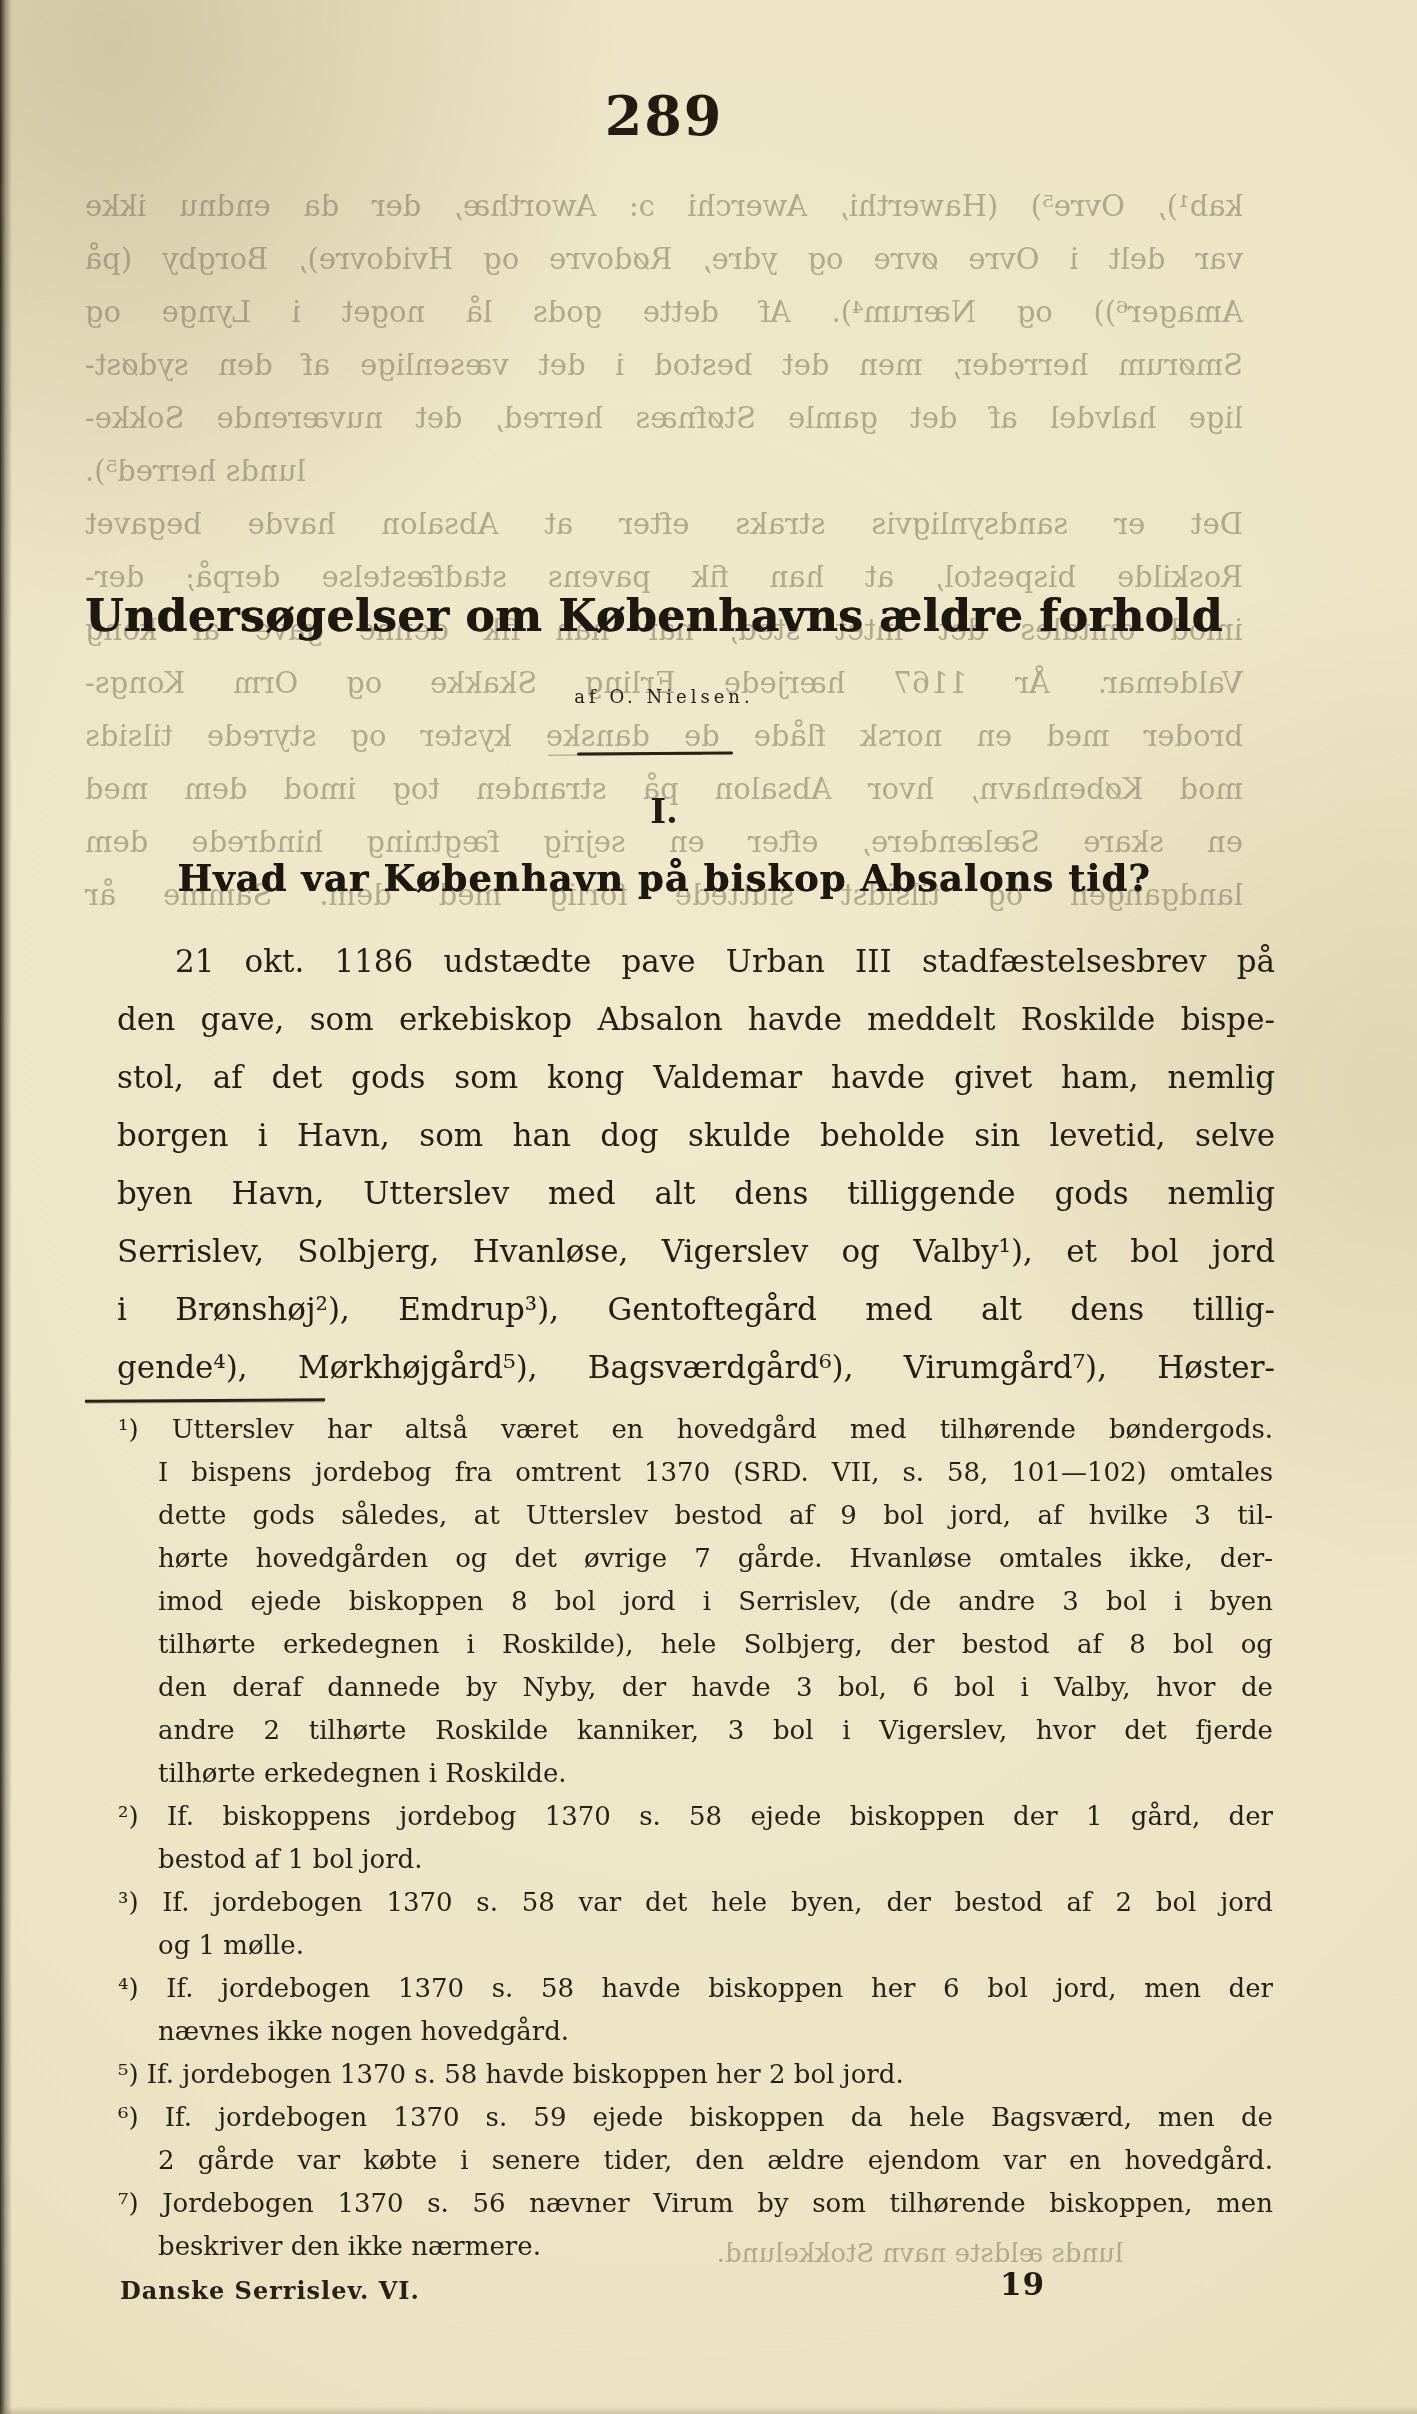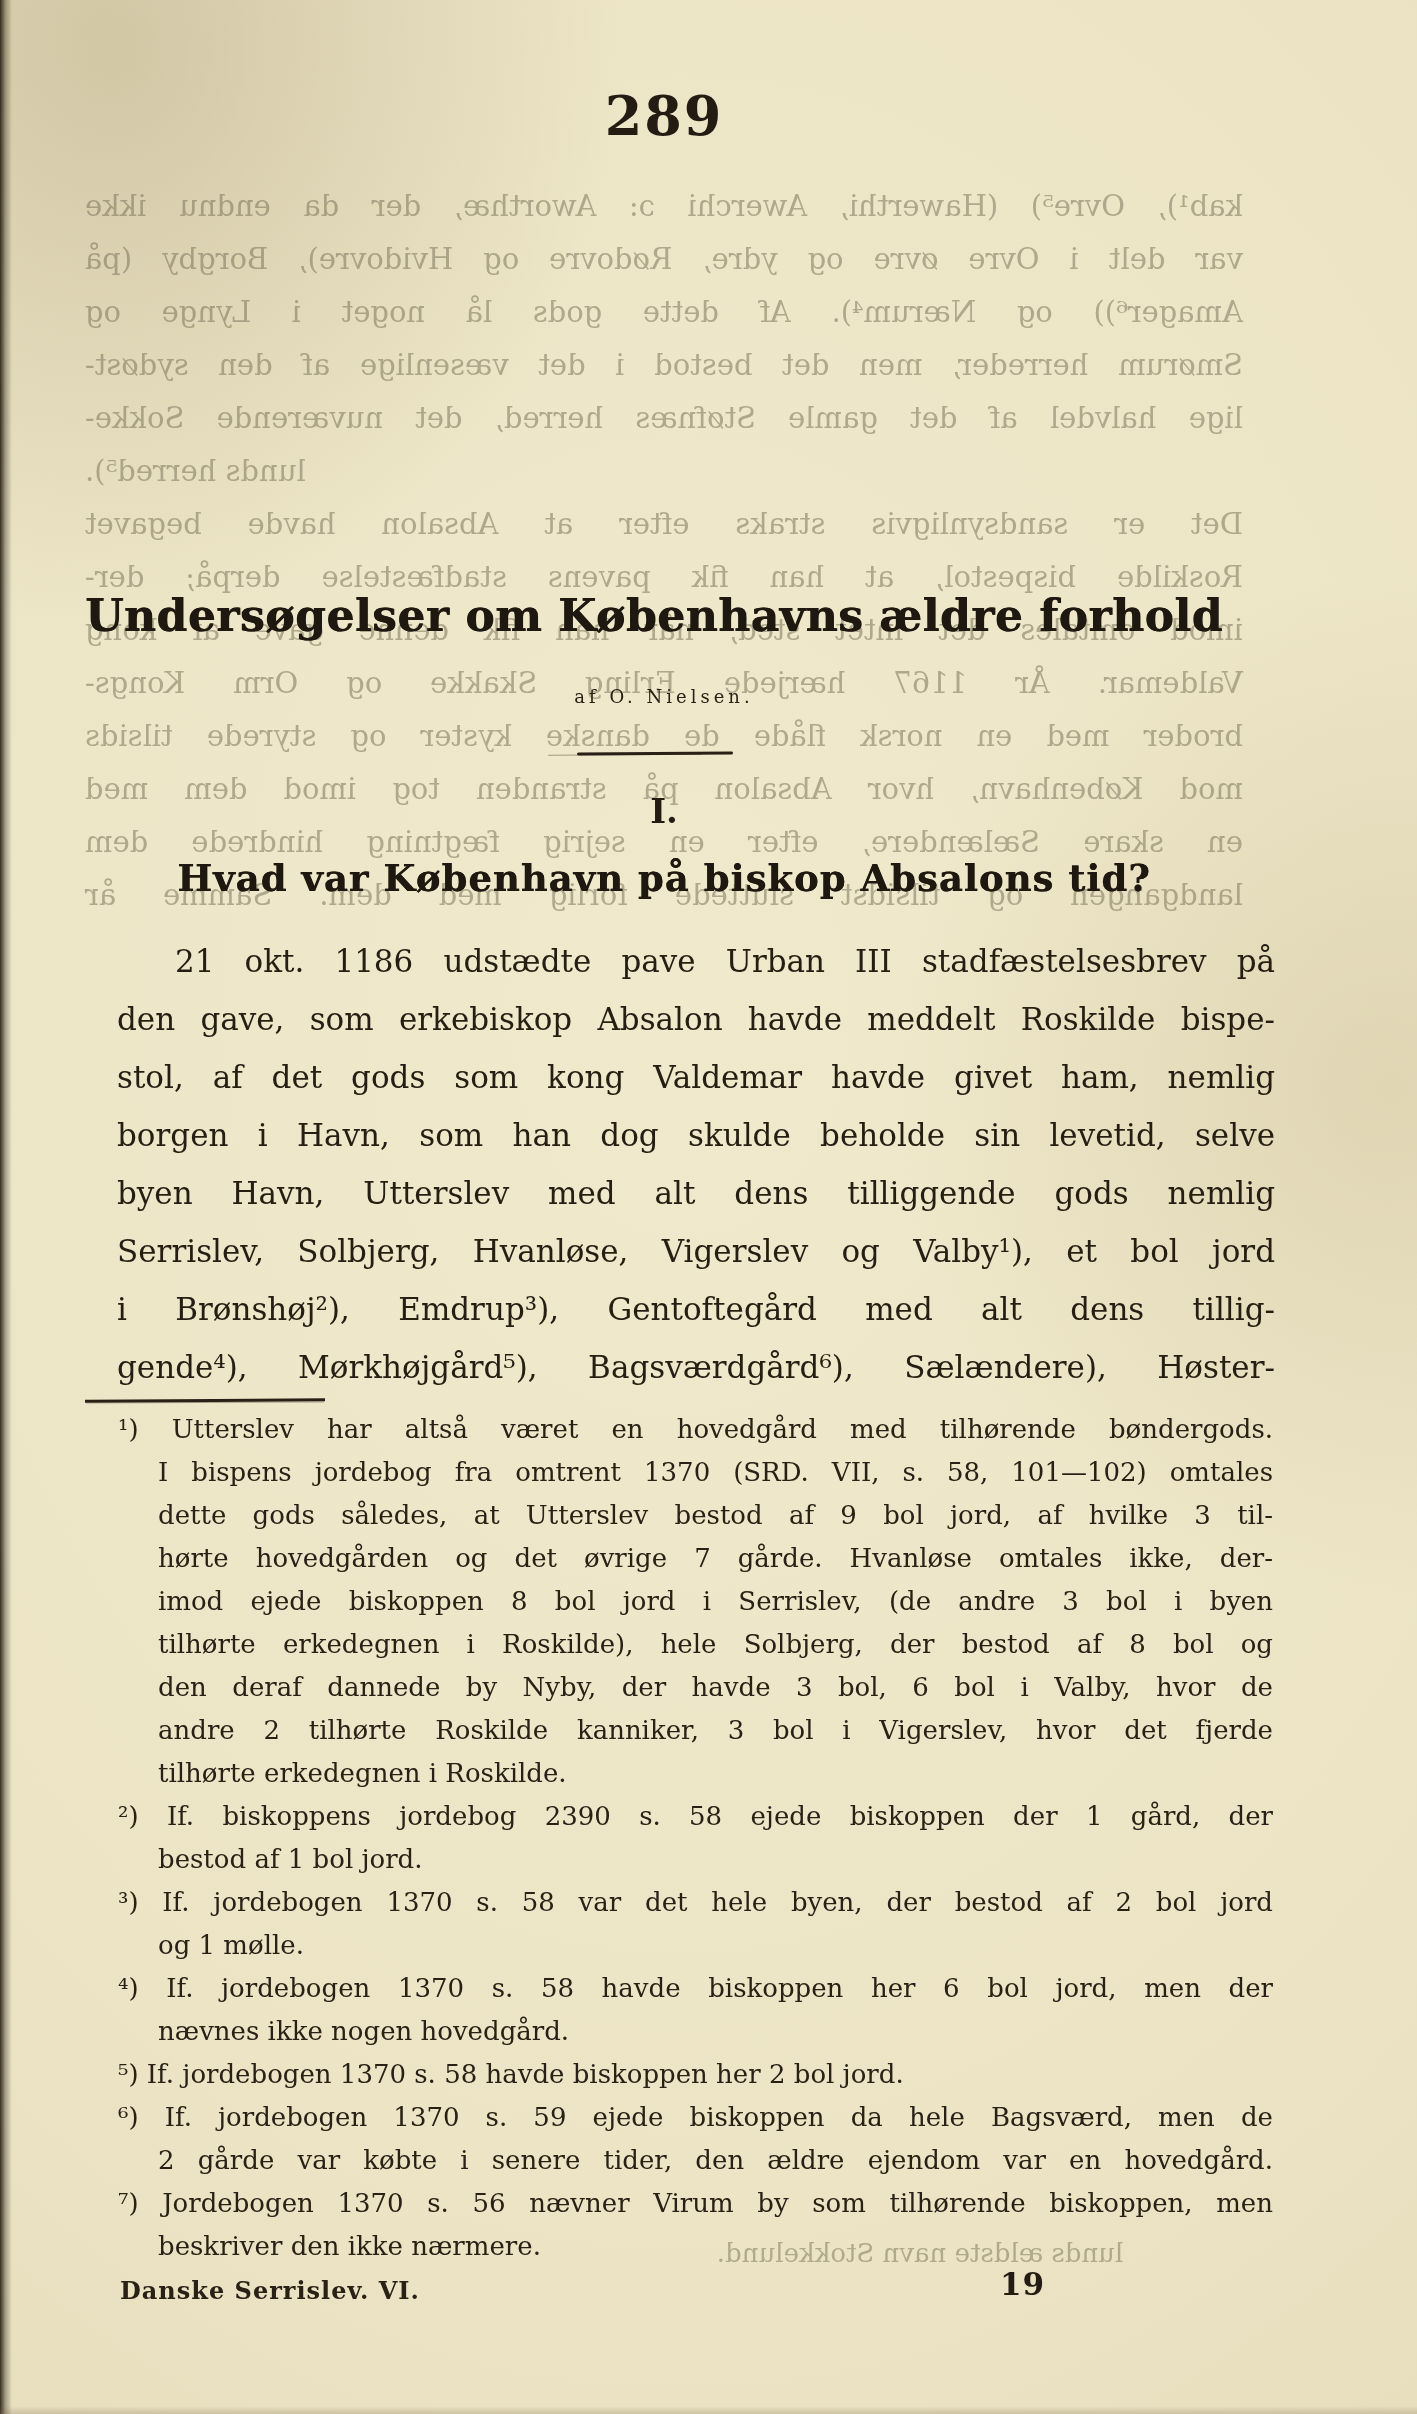--- a/index.html
+++ b/index.html
@@ -106,37 +106,37 @@
 
   <div class="bodytext">
 
   <div class="bl first">21 okt. 1186 udstædte pave Urban III stadfæstelsesbrev på</div>
       <div class="bl">den gave, som erkebiskop Absalon havde meddelt Roskilde bispe-</div>
       <div class="bl">stol, af det gods som kong Valdemar havde givet ham, nemlig</div>
       <div class="bl">borgen i Havn, som han dog skulde beholde sin levetid, selve</div>
       <div class="bl">byen Havn, Utterslev med alt dens tilliggende gods nemlig</div>
       <div class="bl">Serrislev, Solbjerg, Hvanløse, Vigerslev og Valby¹), et bol jord</div>
       <div class="bl">i Brønshøj²), Emdrup³), Gentoftegård med alt dens tillig-</div>
-      <div class="bl">gende⁴), Mørkhøjgård⁵), Bagsværdgård⁶), Sælændere), Høster-</div>
+      <div class="bl">gende⁴), Mørkhøjgård⁵), Bagsværdgård⁶), Virumgård⁷), Høster-</div>
     </div>
 
   <div class="fnrule"></div>
 
   <div class="footnotes">
 
   <div class="fl">¹) Utterslev har altså været en hovedgård med tilhørende bøndergods.</div>
       <div class="fl cont">I bispens jordebog fra omtrent 1370 (SRD. VII, s. 58, 101—102) omtales</div>
       <div class="fl cont">dette gods således, at Utterslev bestod af 9 bol jord, af hvilke 3 til-</div>
       <div class="fl cont">hørte hovedgården og det øvrige 7 gårde.  Hvanløse omtales ikke, der-</div>
       <div class="fl cont">imod ejede biskoppen 8 bol jord i Serrislev, (de andre 3 bol i byen</div>
       <div class="fl cont">tilhørte erkedegnen i Roskilde), hele Solbjerg, der bestod af 8 bol og</div>
       <div class="fl cont">den deraf dannede by Nyby, der havde 3 bol, 6 bol i Valby, hvor de</div>
       <div class="fl cont">andre 2 tilhørte Roskilde kanniker, 3 bol i Vigerslev, hvor det fjerde</div>
       <div class="fl cont short">tilhørte erkedegnen i Roskilde.</div>
-      <div class="fl">²) If. biskoppens jordebog 2390 s. 58 ejede biskoppen der 1 gård, der</div>
+      <div class="fl">²) If. biskoppens jordebog 1370 s. 58 ejede biskoppen der 1 gård, der</div>
       <div class="fl cont short">bestod af 1 bol jord.</div>
       <div class="fl">³) If. jordebogen 1370 s. 58 var det hele byen, der bestod af 2 bol jord</div>
       <div class="fl cont short">og 1 mølle.</div>
       <div class="fl">⁴) If. jordebogen 1370 s. 58 havde biskoppen her 6 bol jord, men der</div>
       <div class="fl cont short">nævnes ikke nogen hovedgård.</div>
       <div class="fl short">⁵) If. jordebogen 1370 s. 58 havde biskoppen her 2 bol jord.</div>
       <div class="fl">⁶) If. jordebogen 1370 s. 59 ejede biskoppen da hele Bagsværd, men de</div>
       <div class="fl cont">2 gårde var købte i senere tider, den ældre ejendom var en hovedgård.</div>
       <div class="fl">⁷) Jordebogen 1370 s. 56 nævner Virum by som tilhørende biskoppen, men</div>
       <div class="fl cont short">beskriver den ikke nærmere.</div>

